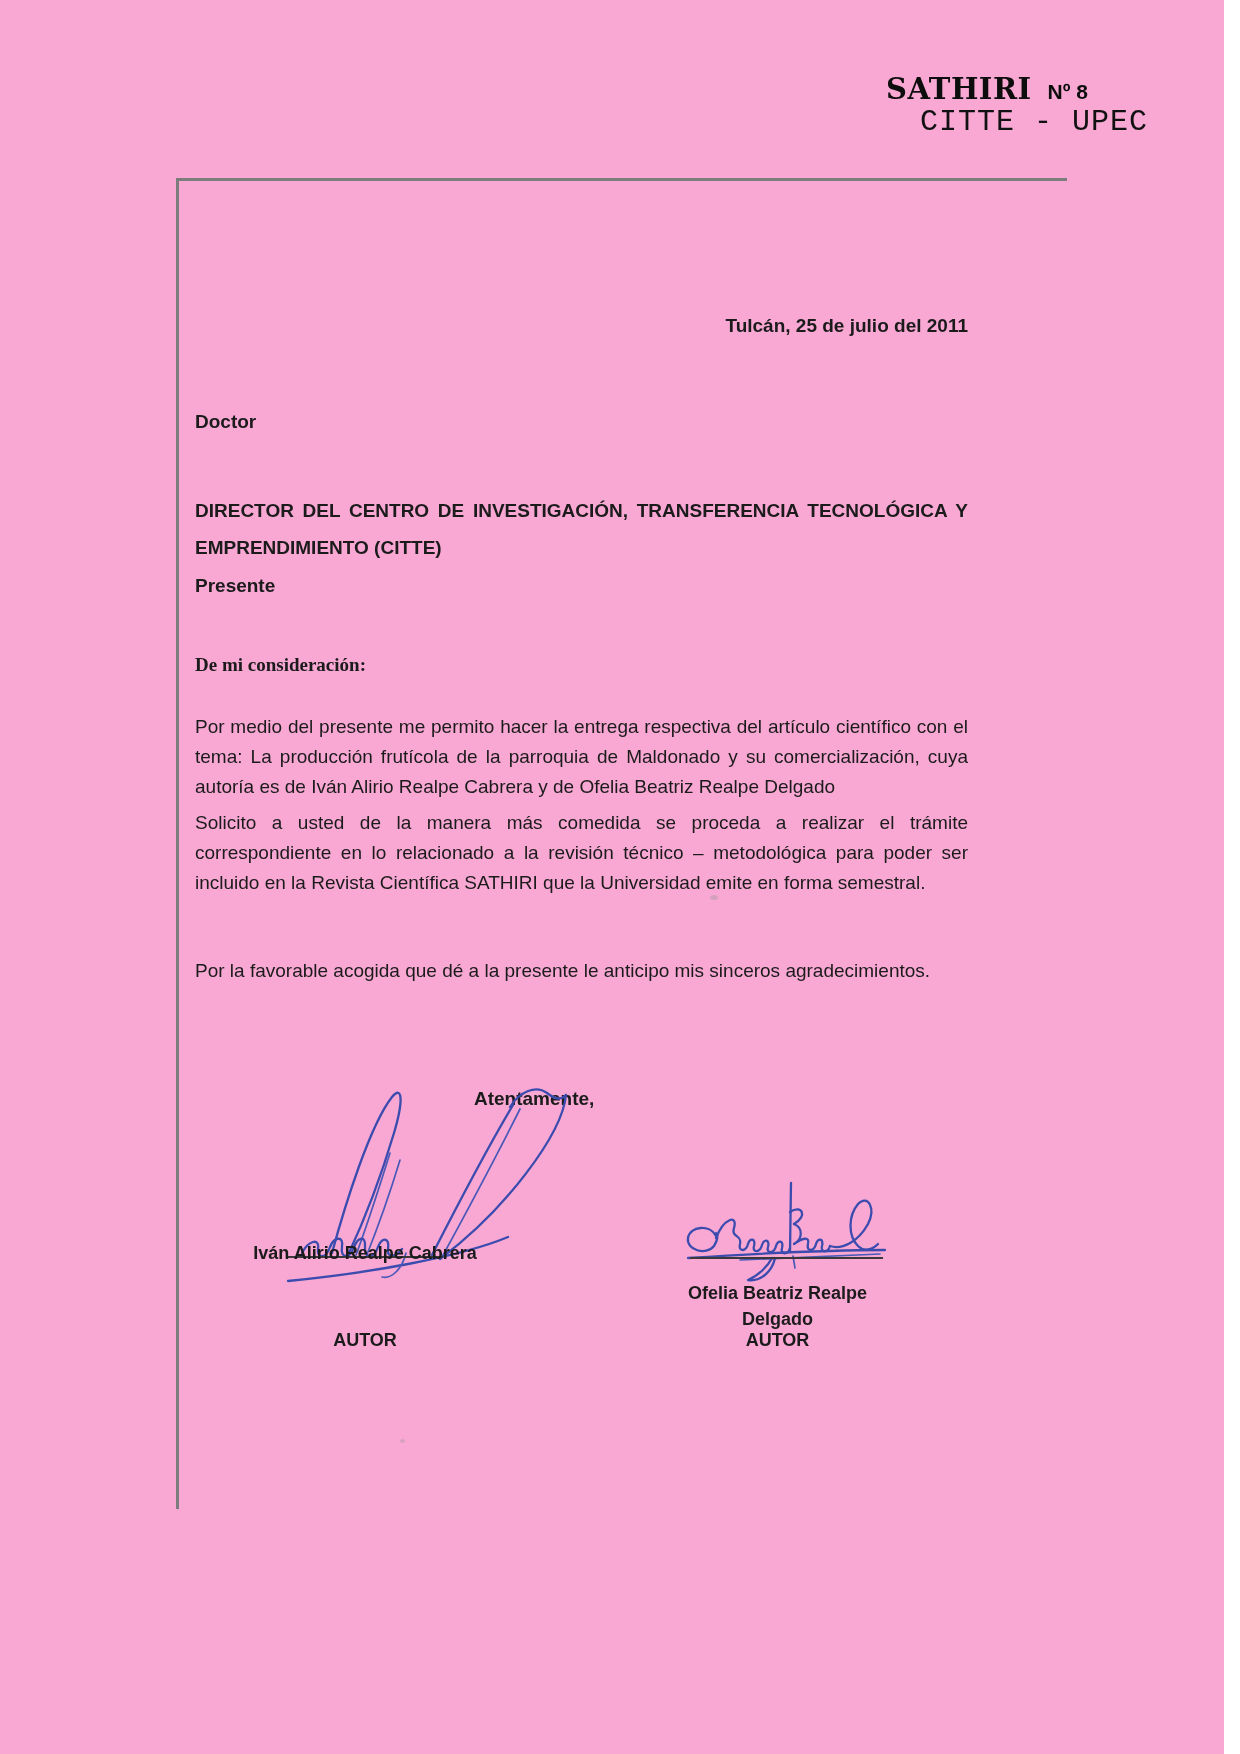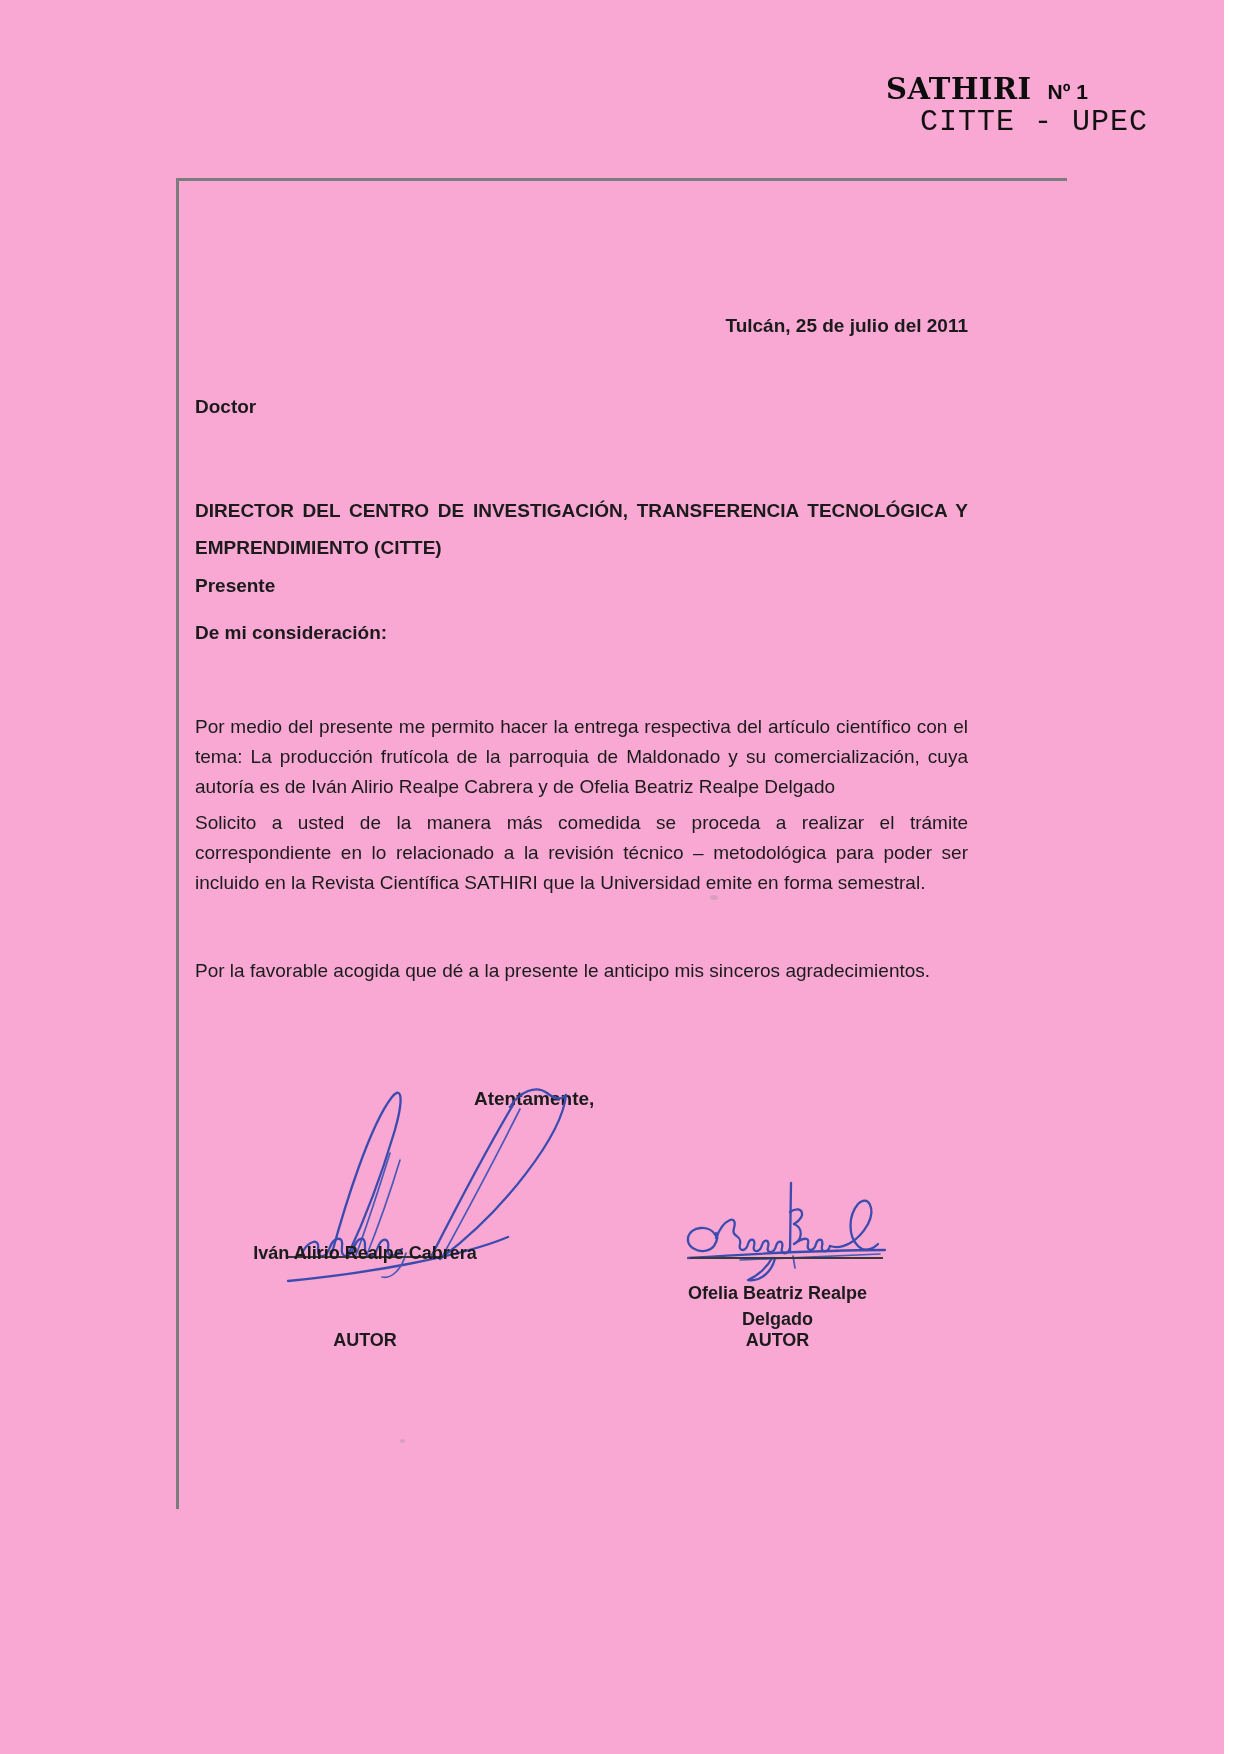--- a/index.html
+++ b/index.html
@@ -55,37 +55,37 @@
 
   .speck { background: rgba(150,150,150,0.35); border-radius: 50%; }
 </style>
 </head>
 <body>
 
 <div class="page">
 
   <div class="abs jh-row">
     <span class="jh-title">SATHIRI</span>
-    <span class="jh-issue">Nº 1</span>
+    <span class="jh-issue">Nº 8</span>
   </div>
   <div class="abs jh-org">CITTE - UPEC</div>
 
   <div class="abs letter-box"></div>
 
   <div class="abs t col right semibold" style="top:313px;">Tulcán, 25 de julio del 2011</div>
 
-  <div class="abs t col semibold" style="top:394px;">Doctor</div>
+  <div class="abs t col semibold" style="top:409px;">Doctor</div>
 
   <div class="abs t col director" style="top:492px;">
     <div class="justify-last">DIRECTOR DEL CENTRO DE INVESTIGACIÓN, TRANSFERENCIA TECNOLÓGICA Y</div>
     <div>EMPRENDIMIENTO (CITTE)</div>
   </div>
 
   <div class="abs t col semibold" style="top:573px;">Presente</div>
-  <div class="abs t col semibold" style="top:620px;">De mi consideración:</div>
+  <div class="abs t col semibold" style="top:652px;font-family:Liberation Serif, serif;">De mi consideración:</div>
 
   <div class="abs t col justify" style="top:808px;">Solicito a usted de la manera más comedida se proceda a realizar el trámite correspondiente en lo relacionado a la revisión técnico – metodológica para poder ser incluido en la Revista Científica SATHIRI que la Universidad emite en forma semestral.</div>
   <div class="abs t col justify" style="top:712px;">Por medio del presente me permito hacer la entrega respectiva del artículo científico con el tema: La producción frutícola de la parroquia de Maldonado y su comercialización, cuya autoría es de Iván Alirio Realpe Cabrera y de Ofelia Beatriz Realpe Delgado</div>
   <div class="abs t col" style="top:958px;">Por la favorable acogida que dé a la presente le anticipo mis sinceros agradecimientos.</div>
 
   <div class="abs t bold" style="top:1070px; left:474px;margin-top:16px;">Atentamente,</div>
 
   <svg class="abs sig-svg" style="left:270px; top:1085px;" width="300" height="215" viewBox="0 0 300 215">
     <path class="ink" d="M 62 168 C 75 120, 100 40, 122 12 C 132 0, 134 14, 124 48 C 110 95, 92 140, 78 170"></path>
     <path class="ink-thin" d="M 86 170 C 98 138, 110 100, 120 68"></path>

